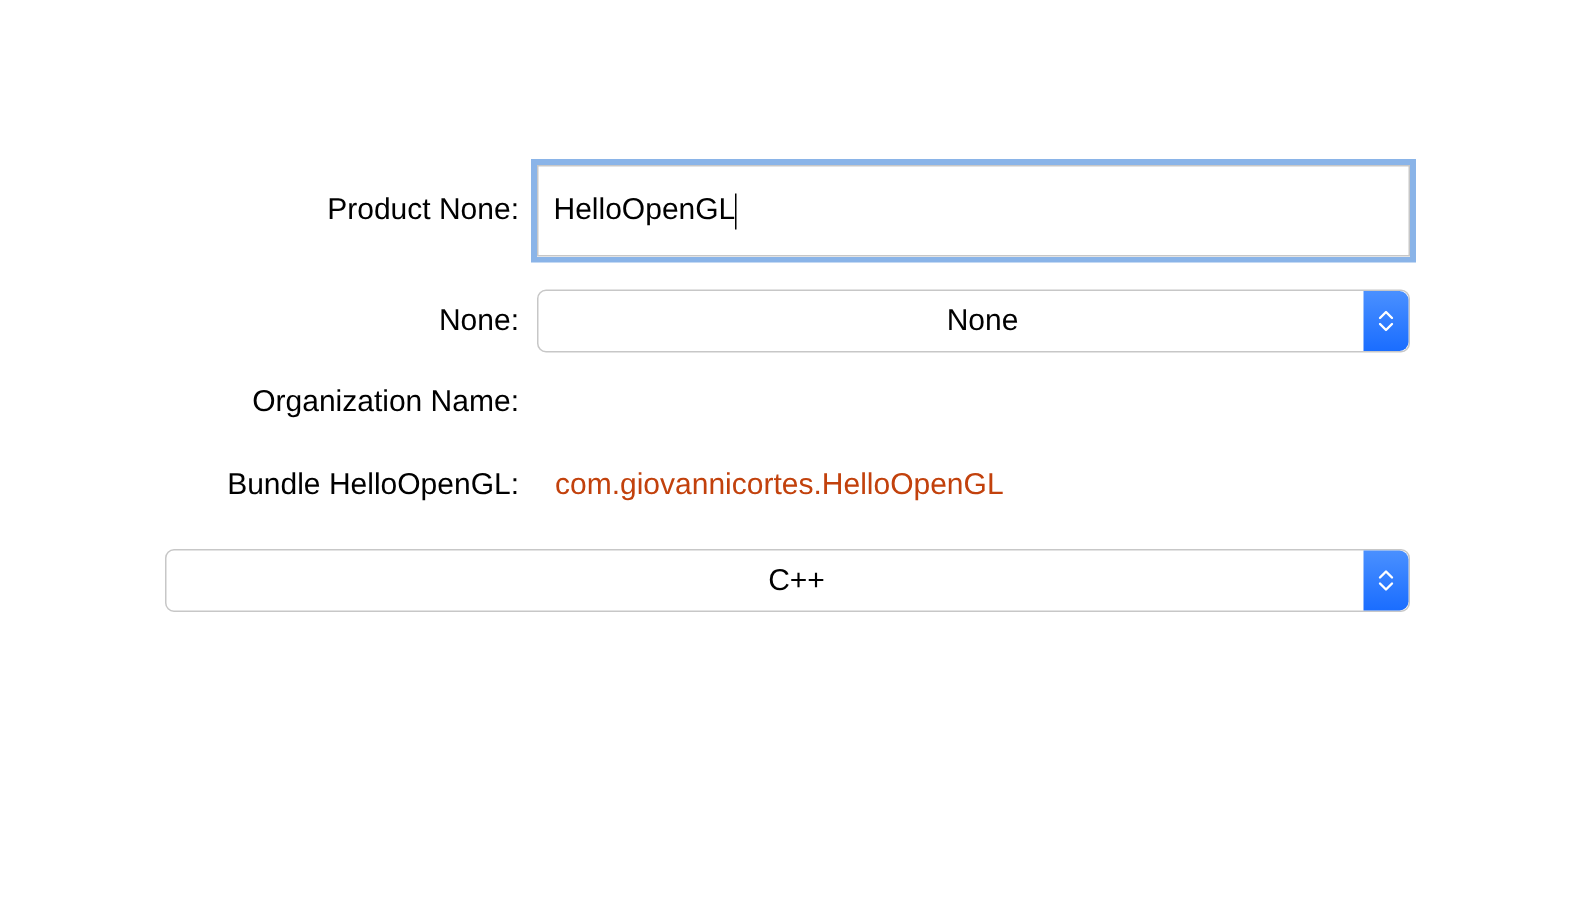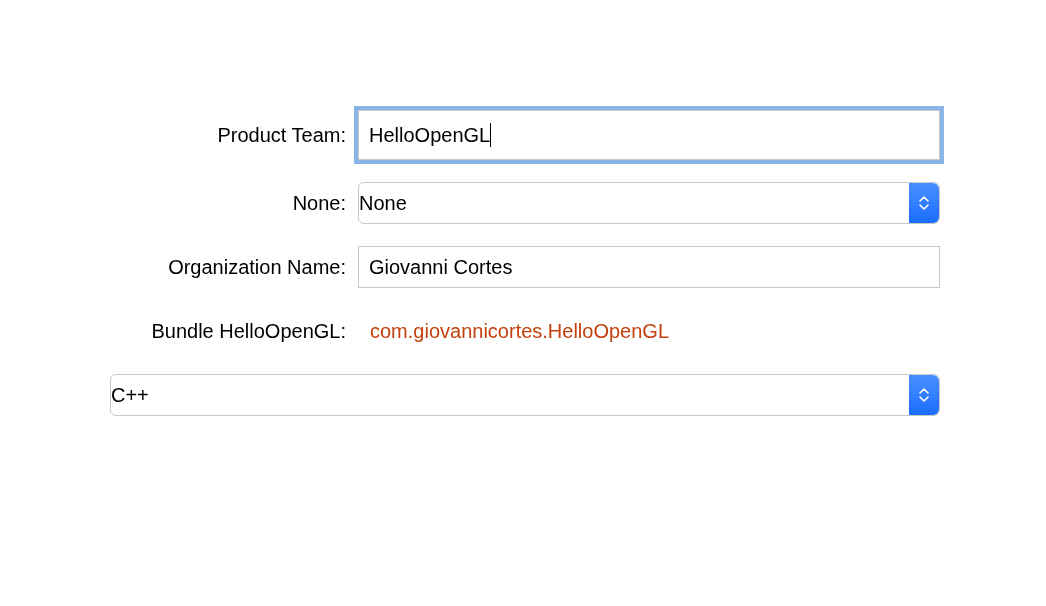--- a/index.html
+++ b/index.html
@@ -58,35 +58,37 @@
       width: 1px;
       height: 24px;
       background: #000;
       vertical-align: middle;
       position: relative;
       top: 0;
     }
     .input-focused-inner {
       display: flex;
       align-items: center;
-      height: 48px;
+      height: 59px;
       padding: 0 10px;
       font-size: 20px;
     }
     .select-control {
       width: 100%;
       height: 42px;
       border: 1px solid #c7c7c7;
       background: #fff;
       font-size: 20px;
       position: relative;
       display: flex;
       align-items: center;
+      padding-left: 12px;
       border-radius: 6px;
       cursor: default;
+      justify-content: center;
     }
     .select-arrow {
       position: absolute;
       right: 0;
       top: 0;
       bottom: 0;
       width: 30px;
       background: linear-gradient(to bottom, #4a90ff, #1a6dff);
       border-radius: 0 6px 6px 0;
       display: flex;
@@ -106,21 +108,21 @@
       display: flex;
       align-items: center;
     }
   </style>
 </head>
 <body>
 
 <div class="form-container">
 
   <div class="form-row">
-    <div class="form-label">Product Team:</div>
+    <div class="form-label">Product None:</div>
     <div class="form-control-wrap input-focused">
       <div class="input-focused-inner">
         <span>HelloOpenGL</span>
           <span class="text-cursor"></span>
       </div>
     </div>
   </div>
 
   <div class="form-row">
     <div class="form-label">None:</div>
@@ -134,23 +136,20 @@
           <svg width="10" height="6" viewBox="0 0 10 6">
               <path d="M1 1 L5 5 L9 1" stroke="#fff" stroke-width="1.6" fill="none" stroke-linecap="round" stroke-linejoin="round"></path>
             </svg>
         </div>
       </div>
     </div>
   </div>
 
   <div class="form-row">
     <div class="form-label">Organization Name:</div>
-    <div class="form-control-wrap">
-      <input type="text" class="text-input" value="Giovanni Cortes" style="">
-    </div>
   </div>
 
 
   <div class="form-row">
     <div class="form-label">Bundle HelloOpenGL:</div>
     <div class="form-control-wrap">
       <div class="static-value">com.giovannicortes.HelloOpenGL</div>
     </div>
   </div>
 

